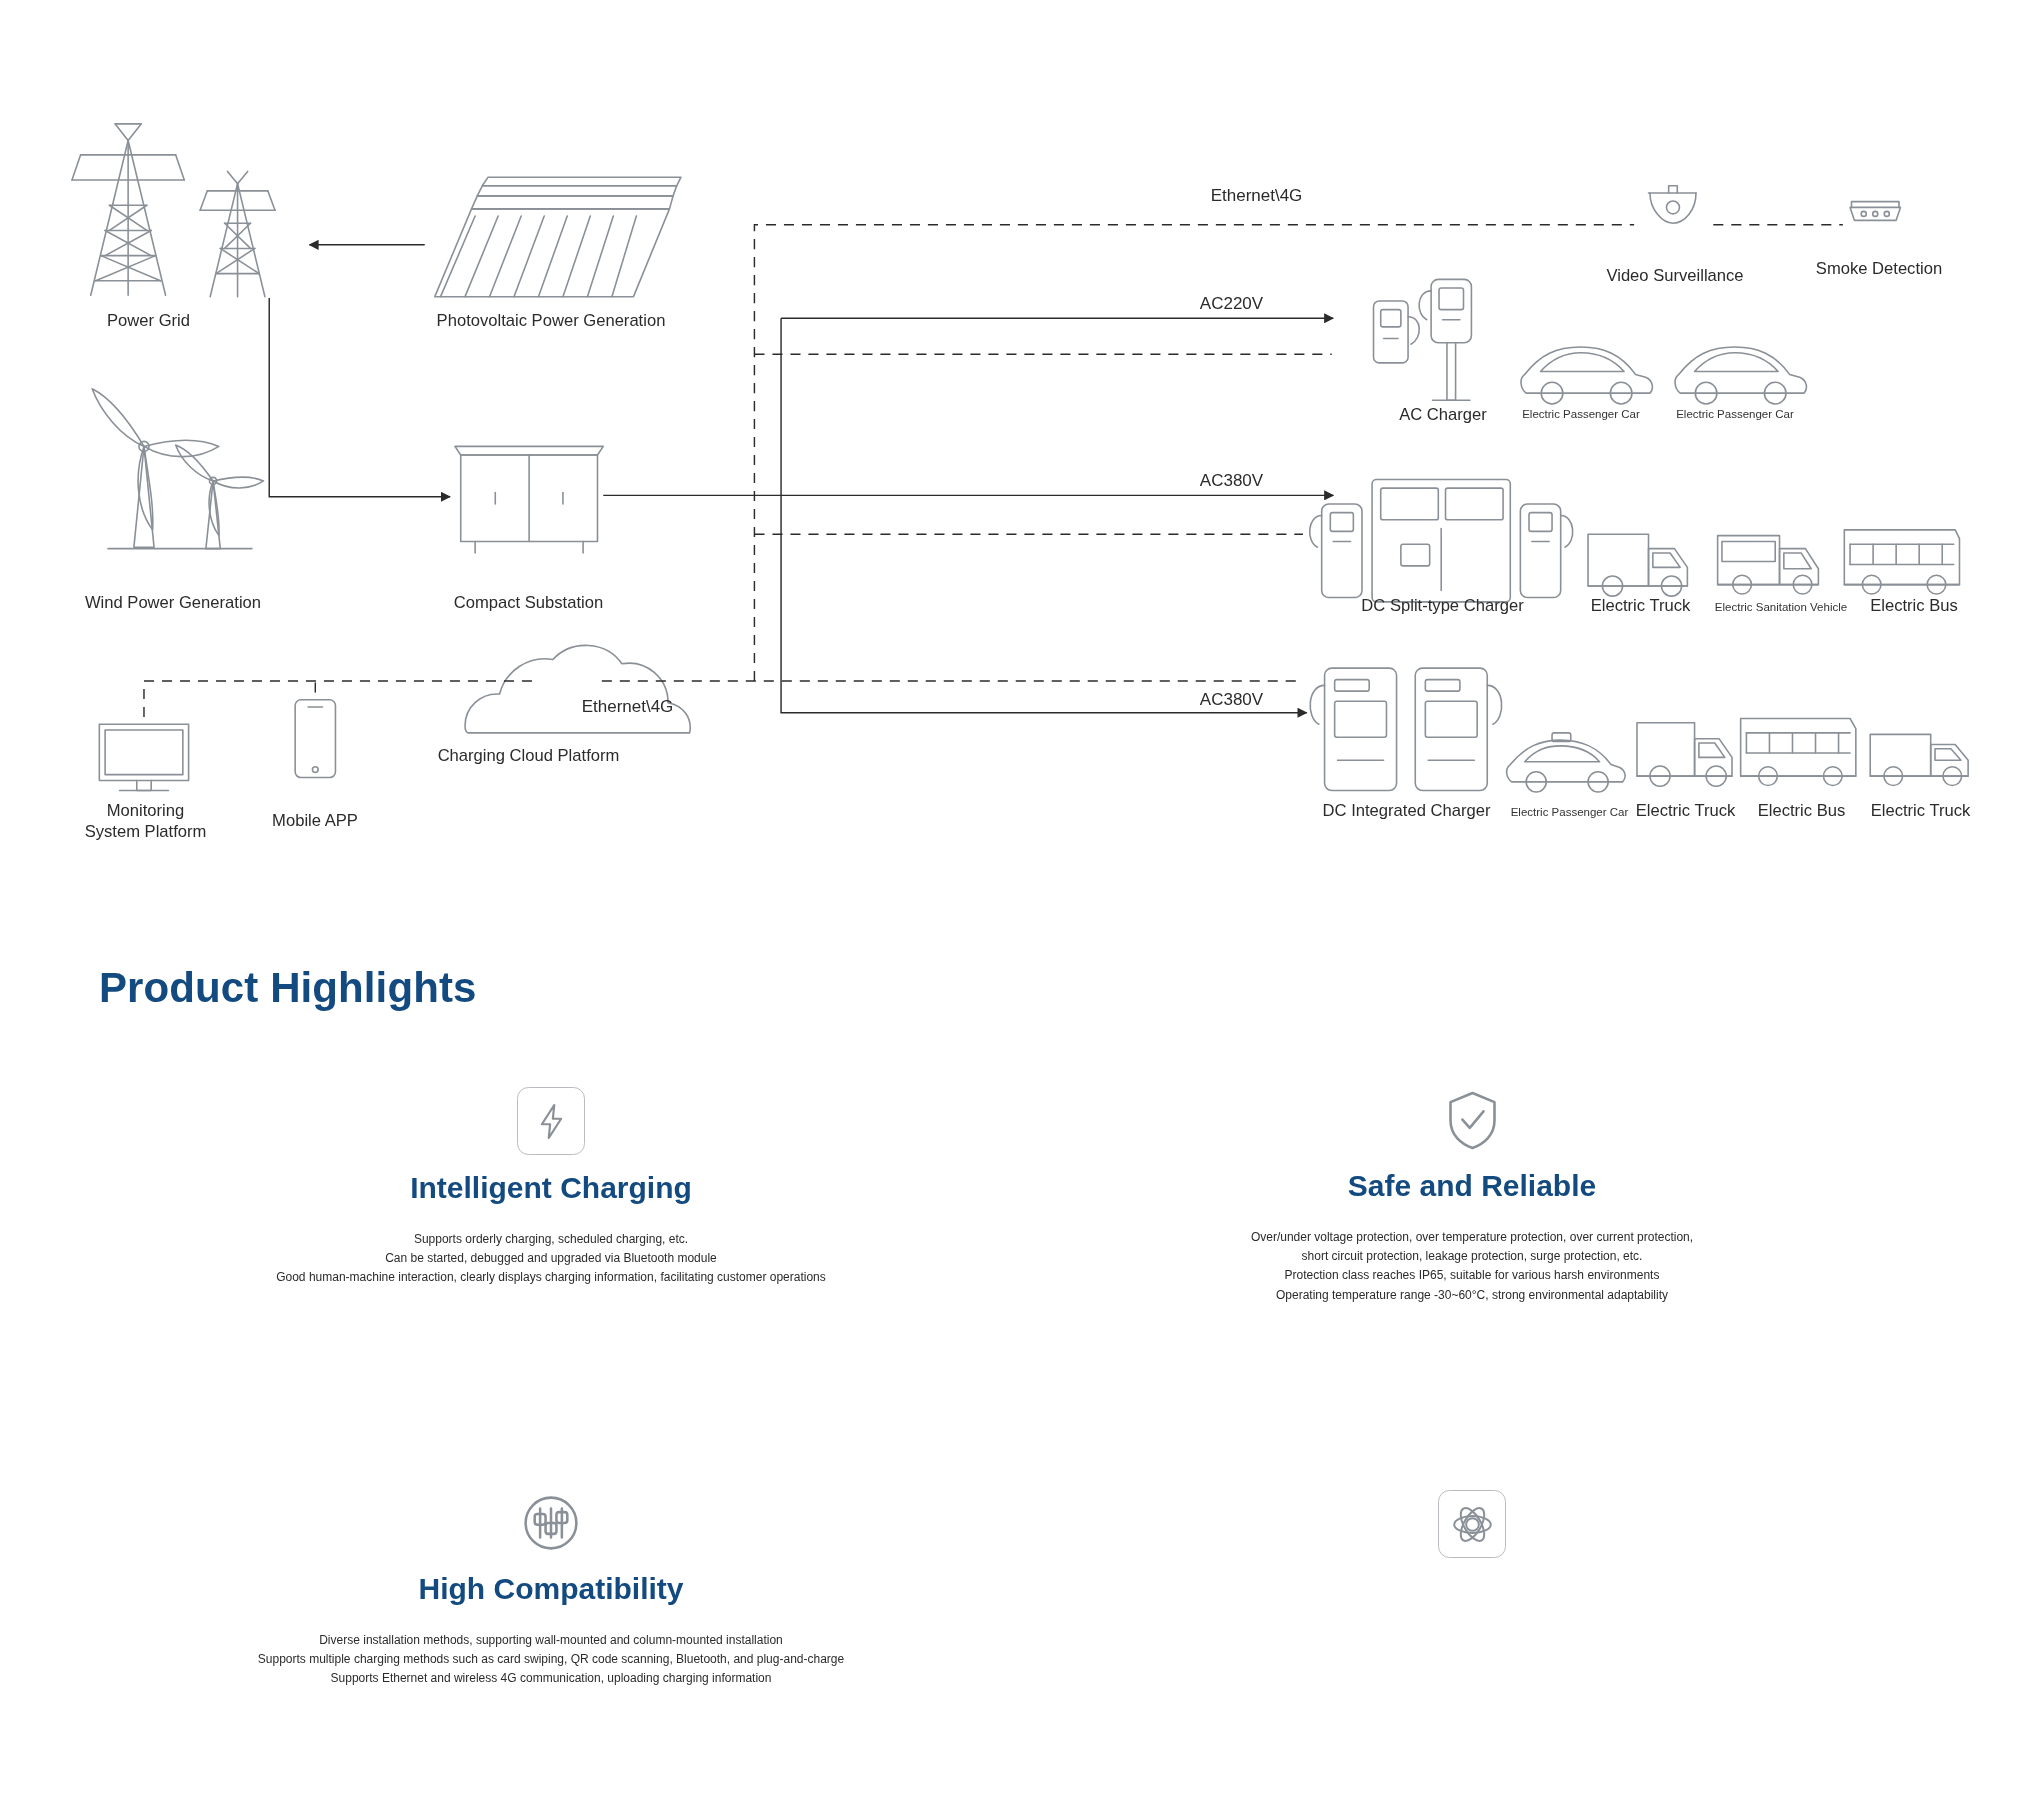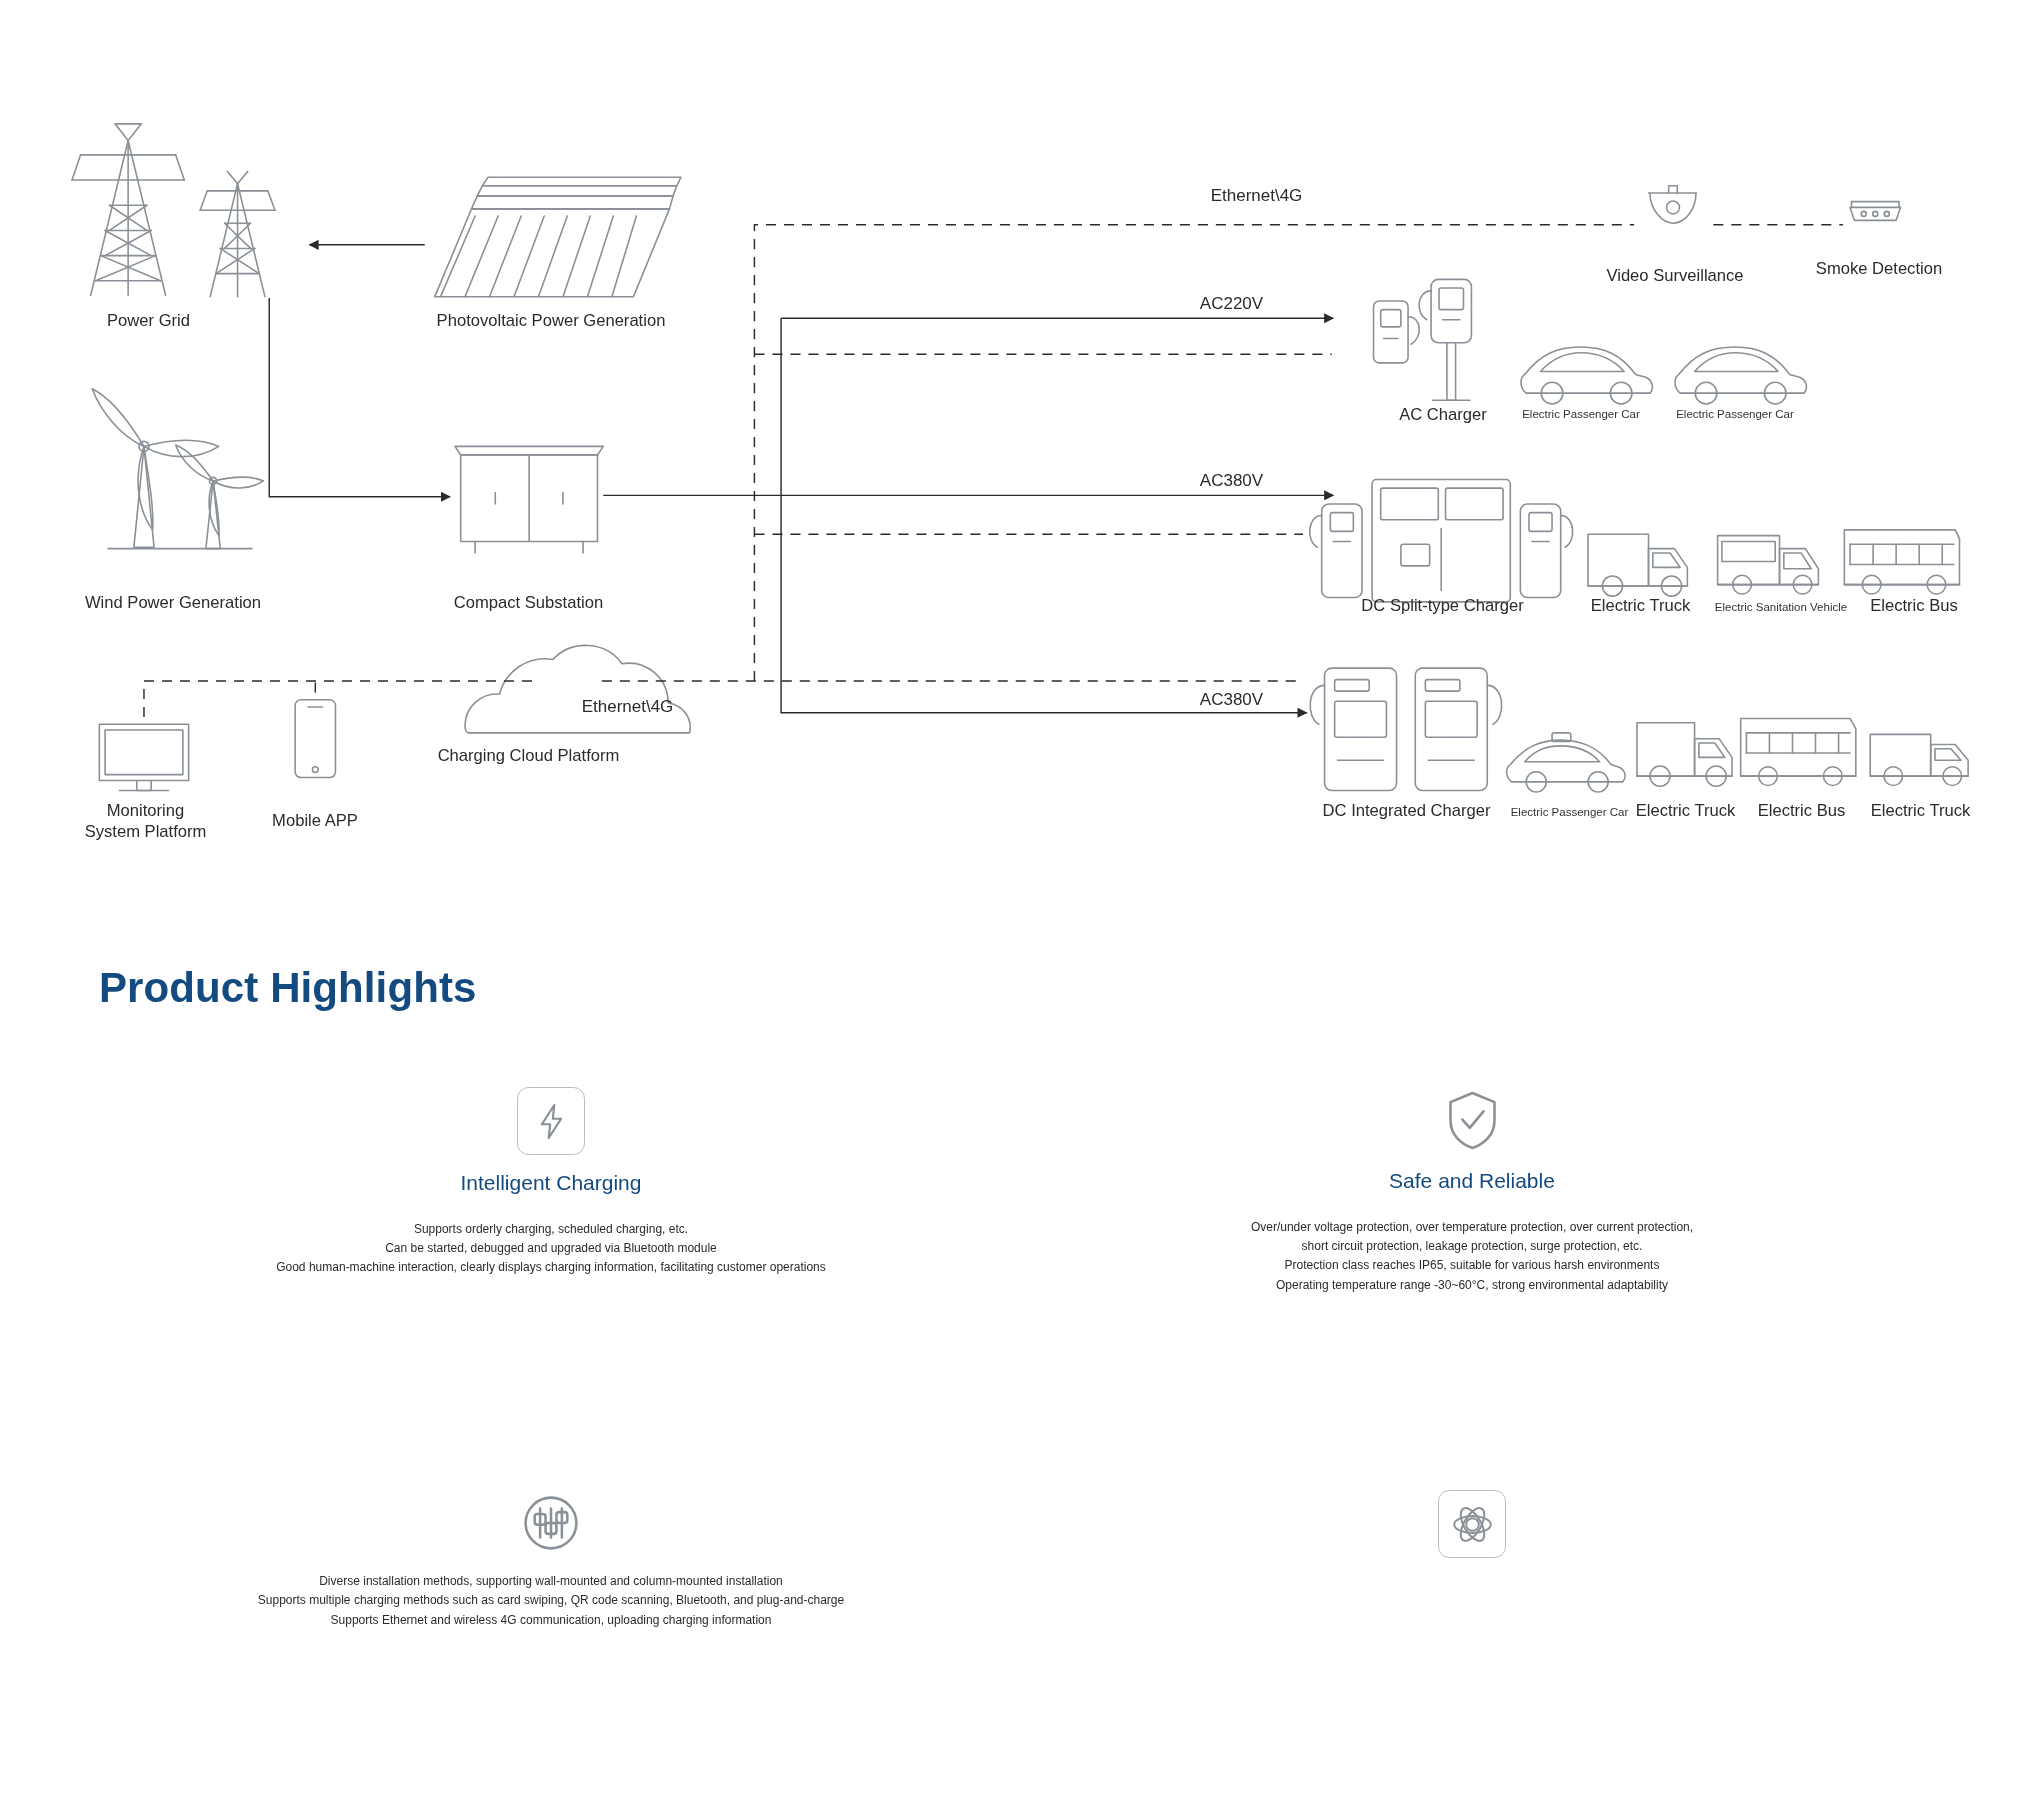--- a/index.html
+++ b/index.html
@@ -78,22 +78,22 @@
     border: 1.4px solid #b9bdc2;
     border-radius: 11.5px;
     display: flex;
     align-items: center;
     justify-content: center;
   }
   .hl-icon.circle {
     border: none;
   }
   .hl-heading {
-    font-size: 21px;
-    font-weight: normal;
+    font-size: 30px;
+    font-weight: bold;
     color: #134a80;
     margin-bottom: 24.5px;
   }
   .hl-body {
     font-size: 12px;
     line-height: 1.62;
     color: #2b2b2b;
     white-space: pre-line;
   }
 </style>
@@ -437,20 +437,21 @@
   <div class="hl-card" style="left:108px; top:569px;">
     <div class="hl-icon circle">
       <svg width="58" height="58" viewBox="0 0 32 32" fill="none" stroke="#8a9097" stroke-width="1.4" stroke-linecap="round">
         <circle cx="16" cy="16" r="14"></circle>
         <path d="M10 8 L10 24 M16 8 L16 24 M22 8 L22 24"></path>
         <rect x="7" y="11" width="6" height="6" rx="1.5"></rect>
         <rect x="13" y="16" width="6" height="6" rx="1.5"></rect>
         <rect x="19" y="10" width="6" height="6" rx="1.5"></rect>
       </svg>
     </div>
+    <div class="hl-heading">High Compatibility</div>
     <div class="hl-body">Diverse installation methods, supporting wall-mounted and column-mounted installation
 Supports multiple charging methods such as card swiping, QR code scanning, Bluetooth, and plug-and-charge
 Supports Ethernet and wireless 4G communication, uploading charging information</div>
   </div>
 
   <div class="hl-card" style="left:1029px; top:569px;">
     <div class="hl-icon">
       <svg width="45" height="45" viewBox="0 0 32 32" fill="none" stroke="#8a9097" stroke-width="1.4">
         <circle cx="16" cy="16" r="4.5"></circle>
         <ellipse cx="16" cy="16" rx="13" ry="6"></ellipse>

